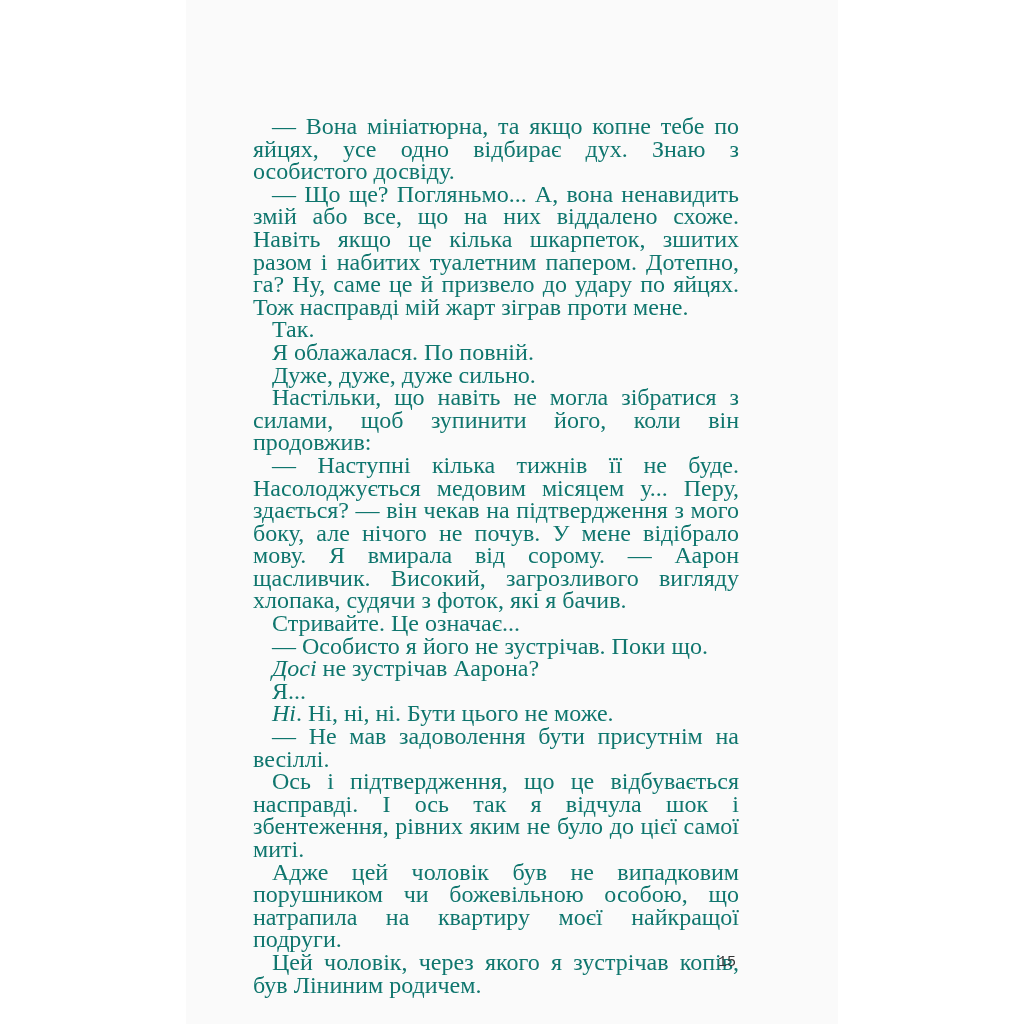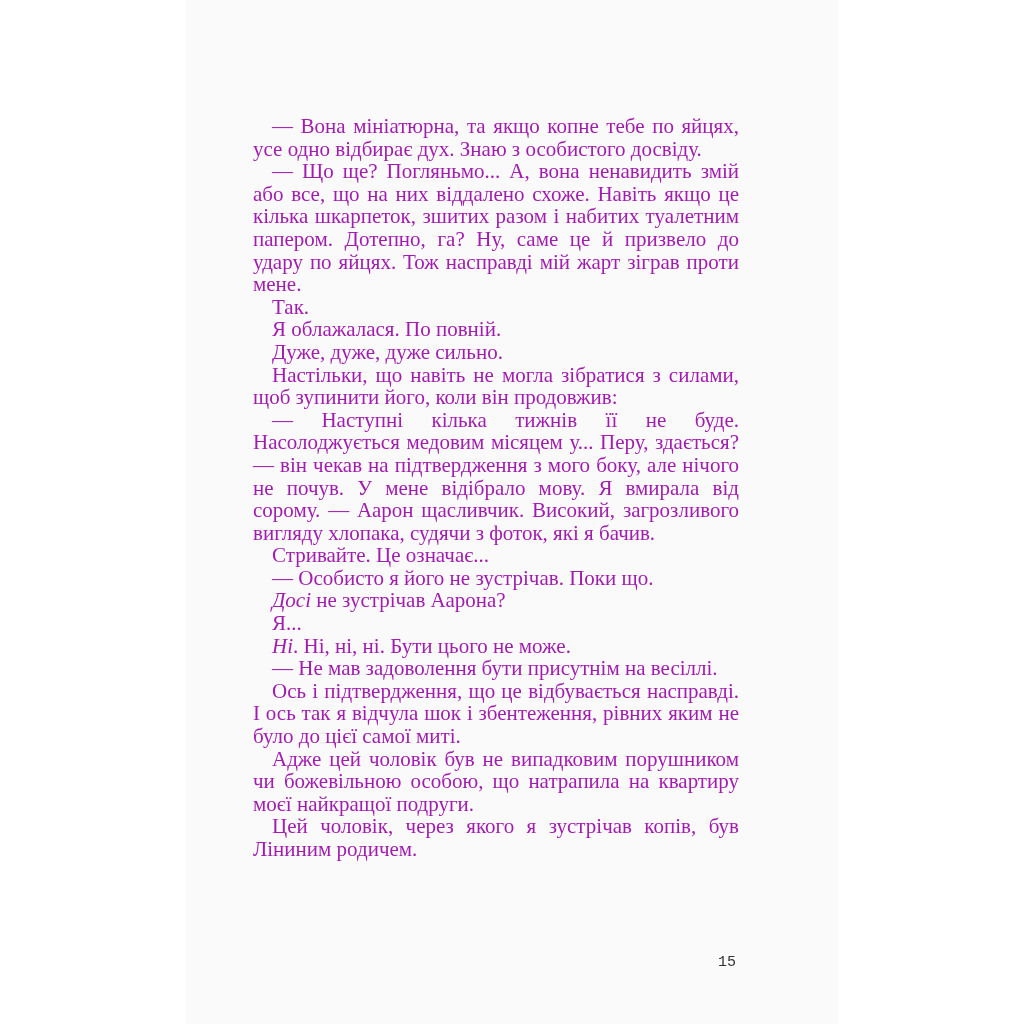--- a/index.html
+++ b/index.html
@@ -17,23 +17,23 @@
       width: 652px;
       height: 1024px;
       background: #fafafa;
     }
     .text-block {
       position: absolute;
       left: 253px;
       top: 115px;
       width: 486px;
       font-family: "Liberation Serif", "DejaVu Serif", serif;
-      font-size: 21px;
+      font-size: 24px;
       line-height: 22.6px;
-      color: #a21caf;
+      color: #0f766e;
       text-align: justify;
     }
     .para {
       margin: 0;
       text-indent: 19px;
       text-align: justify;
       text-align-last: left;
     }
     .para em {
       font-style: italic;

